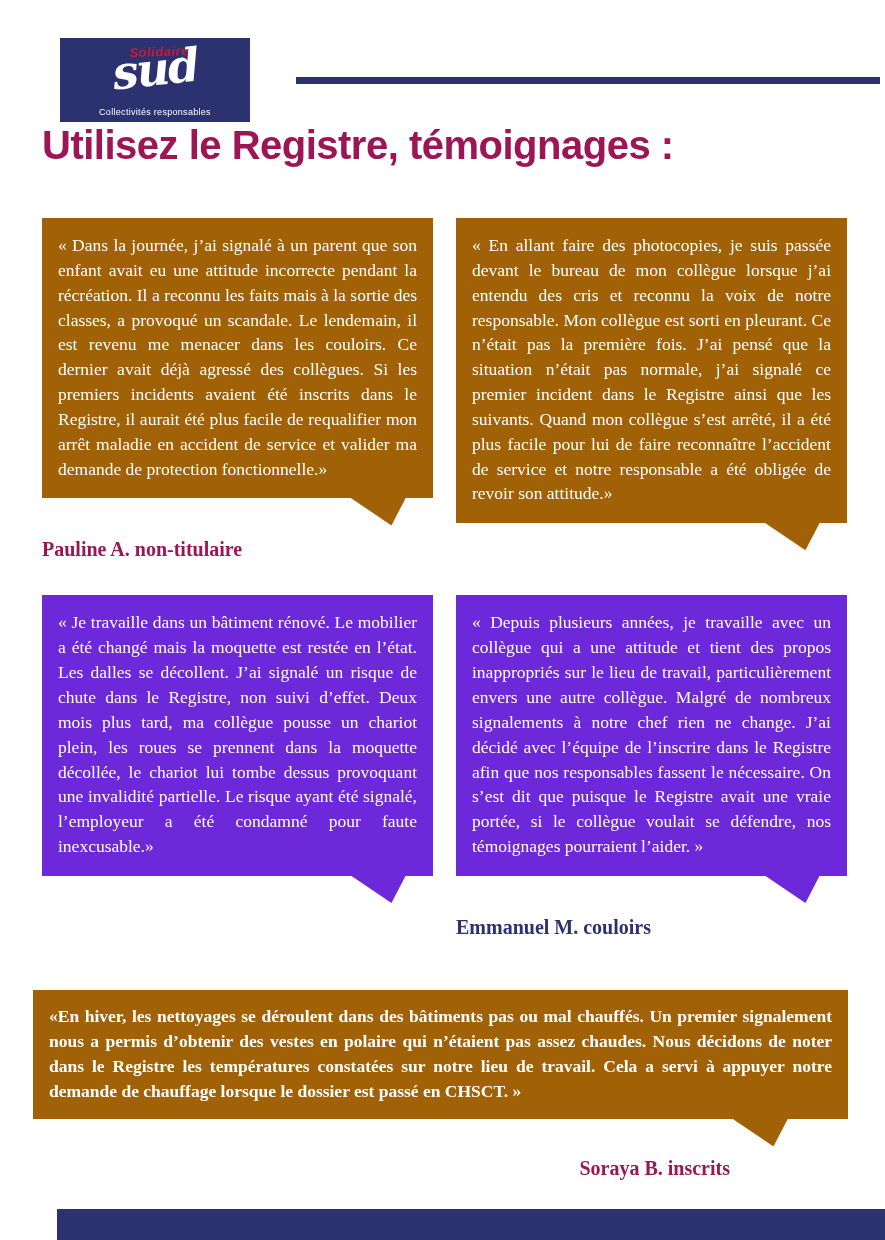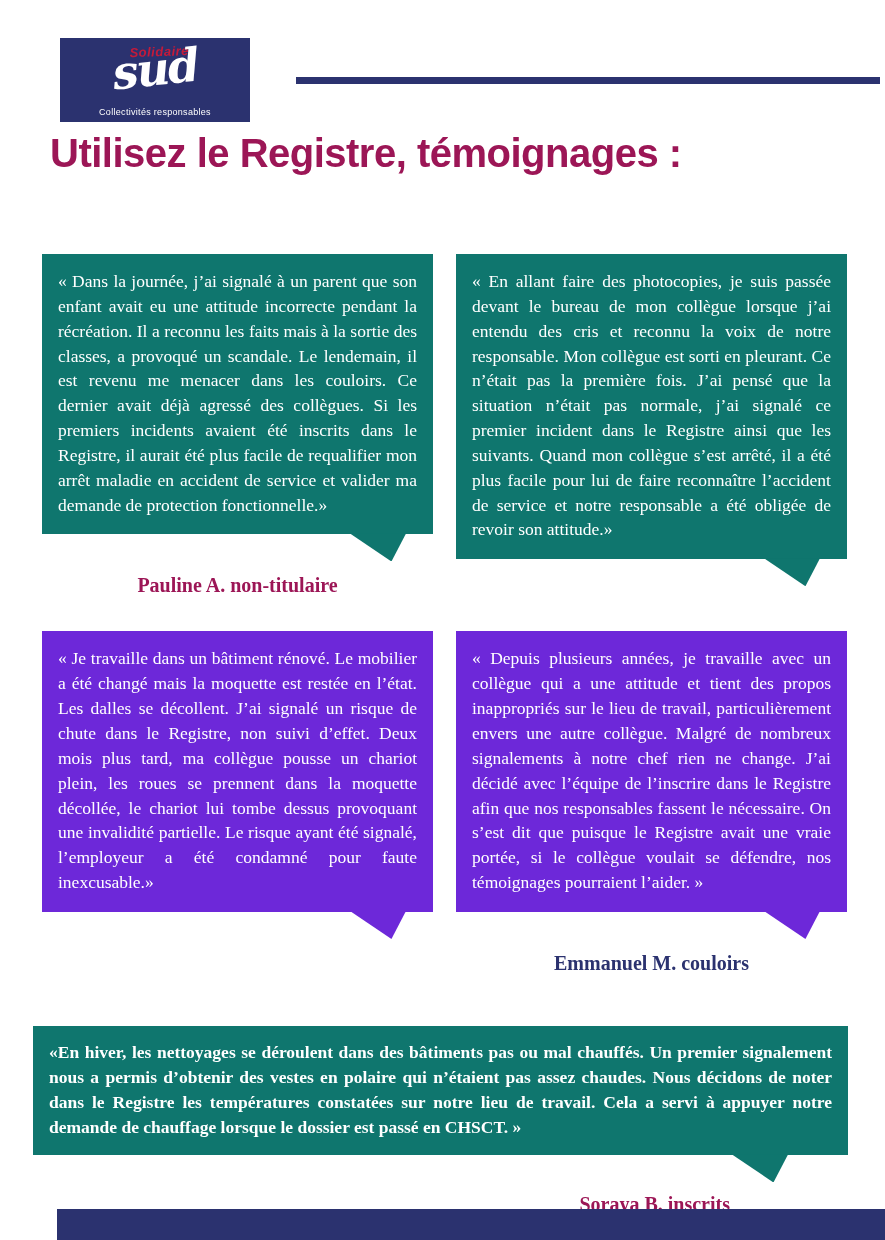--- a/index.html
+++ b/index.html
@@ -37,52 +37,51 @@
     position:absolute;bottom:5px;left:50%;transform:translateX(-50%);
     color:#ffffff;font-family:"Liberation Sans",sans-serif;
     font-size:9px;white-space:nowrap;letter-spacing:.3px;
   }
   .header-rule{
     flex:1 1 auto;height:7px;background:#2b326f;margin-left:46px;
   }
   
   .page-title{
     position:absolute;top:123px;left:42px;right:30px;
-    margin:8px;
+    margin:0;
     font-family:"Liberation Sans",sans-serif;
     font-weight:bold;font-size:40px;letter-spacing:-.5px;
     color:#9c1656;
   }
   
   .grid{
     position:absolute;top:218px;left:42px;right:38px;
     display:grid;grid-template-columns:1fr 1fr;
     column-gap:23px;row-gap:34px;
     align-items:start;
   }
   .cell{display:block;}
   .bubble{
     position:relative;
     color:#ffffff;
     padding:15px 16px 17px 16px;
     font-size:17.5px;line-height:1.42;
     text-align:justify;
   }
-  .bubble.navy{background:#0f766e;margin-top:36px;}
+  .bubble.navy{background:#a16207;}
   .bubble.magenta{background:#6d28d9;}
   .bubble::after{
     content:"";
     position:absolute;bottom:-27px;right:27px;
     width:56px;height:28px;
     background:inherit;
     clip-path:polygon(0 0,100% 0,74% 100%);
   }
   .author{
     margin-top:40px;
-    text-align:center;
     font-weight:bold;font-size:20px;
   }
   .author.magenta{color:#9c1656;}
   .author.navy{color:#2b326f;}
   
   .wide{
     position:absolute;top:990px;left:33px;right:37px;
   }
   .wide .bubble{padding:14px 16px 16px 16px;font-weight:bold;}
   .wide .bubble::after{right:60px;}

